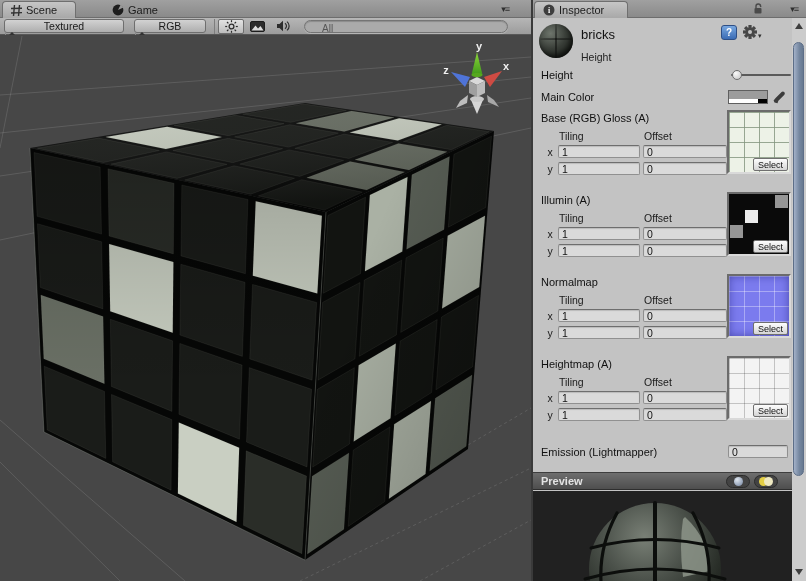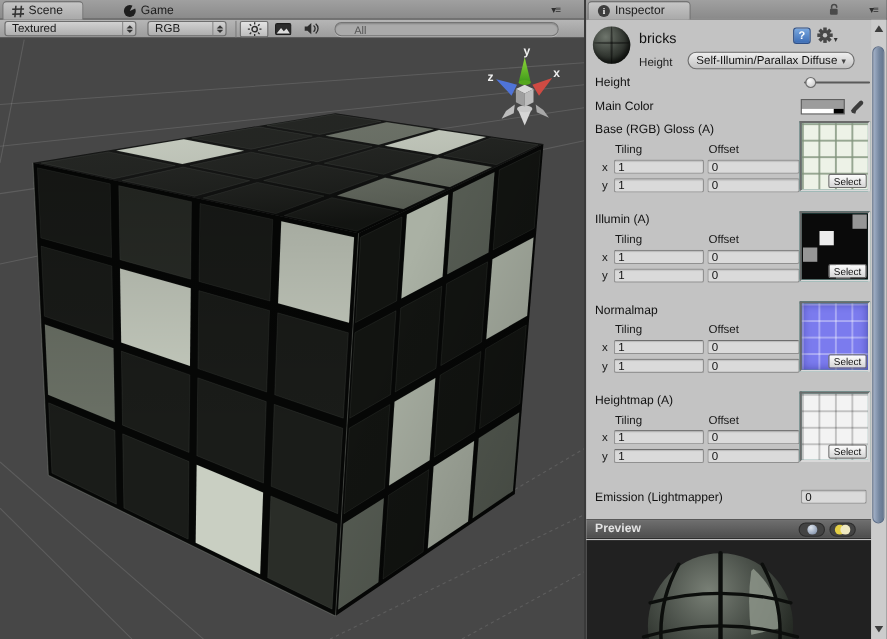--- a/index.html
+++ b/index.html
@@ -21,21 +21,21 @@
                 border-radius:4px 4px 0 0; }
   .tab.flat { background:transparent; }
   .menu-glyph { position:absolute; top:4px; font-size:9px; color:#2e2e2e; letter-spacing:-1px; line-height:10px; }
   .menu-glyph::before { content:"▾≡"; }
 
   
   .scene-toolbar { position:absolute; left:0; top:18px; right:0; height:17px;
                    background:linear-gradient(#b6b6b6,#9c9c9c); border-bottom:1px solid #585858;
                    display:flex; align-items:center; }
   .dd { height:14px; display:flex; align-items:center; border:1px solid #6e6e6e; border-radius:3px;
-        background:linear-gradient(#d2d2d2,#aeaeae); font-size:10.5px; color:#1a1a1a; }
+        background:linear-gradient(#d2d2d2,#aeaeae); font-size:10.5px; color:#1a1a1a;flex-direction:column; }
   .dd .dd-label { padding:0 6px; flex:1; white-space:nowrap; }
   .dd .spin { width:12px; border-left:1px solid #8a8a8a; align-self:stretch; display:flex; flex-direction:column;
               align-items:center; justify-content:center; gap:1px; }
   .tri-up { width:0; height:0; border-left:3px solid transparent; border-right:3px solid transparent; border-bottom:3px solid #333; }
   .tri-down { width:0; height:0; border-left:3px solid transparent; border-right:3px solid transparent; border-top:3px solid #333; }
   .tb-btn { width:26px; height:15px; display:flex; align-items:center; justify-content:center; }
   .tb-btn.pressed { background:linear-gradient(#e3e3e3,#bdbdbd); border:1px solid #6e6e6e; border-radius:2px; }
   .tb-group-divider { width:1px; height:15px; background:#7d7d7d; margin:0 3px; }
   .search-pill { height:13px; border:1px solid #747474; border-radius:7px; background:#aaaaaa;
                  box-shadow:inset 0 1px 1px rgba(0,0,0,.18), 0 1px 0 rgba(255,255,255,.25);
@@ -369,24 +369,20 @@
               <rect x="-1.6" y="-7" width="3.2" height="14" transform="rotate(45)"></rect>
               <rect x="-1.6" y="-7" width="3.2" height="14" transform="rotate(90)"></rect>
               <rect x="-1.6" y="-7" width="3.2" height="14" transform="rotate(135)"></rect>
             </g>
             <circle r="4.6" fill="#474747"></circle>
               <circle r="2" fill="#c3c3c3"></circle>
           </svg>
           <span style="font-size:7px; color:#333; margin-top:8px;">▾</span>
         </div>
         <div class="shader-label">Height</div>
-        <div class="shader-dd">
-          <span class="val">Self-Illumin/Parallax Diffuse</span>
-          <span class="caret">▾</span>
-        </div>
       </div>
 
       <div class="prop-row">
         <span class="prop-label">Height</span>
         <div class="slider">
           <div class="knob"></div>
         </div>
       </div>
 
       <div class="prop-row" style="margin-top:4px;">

